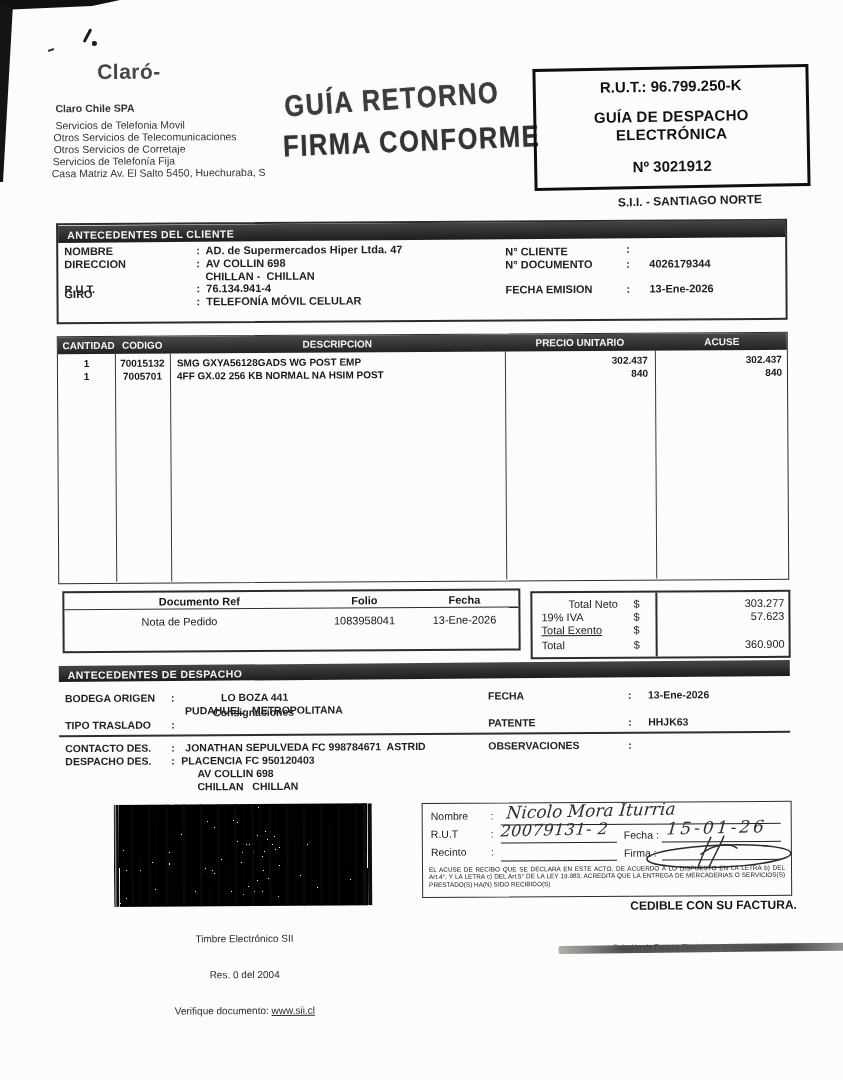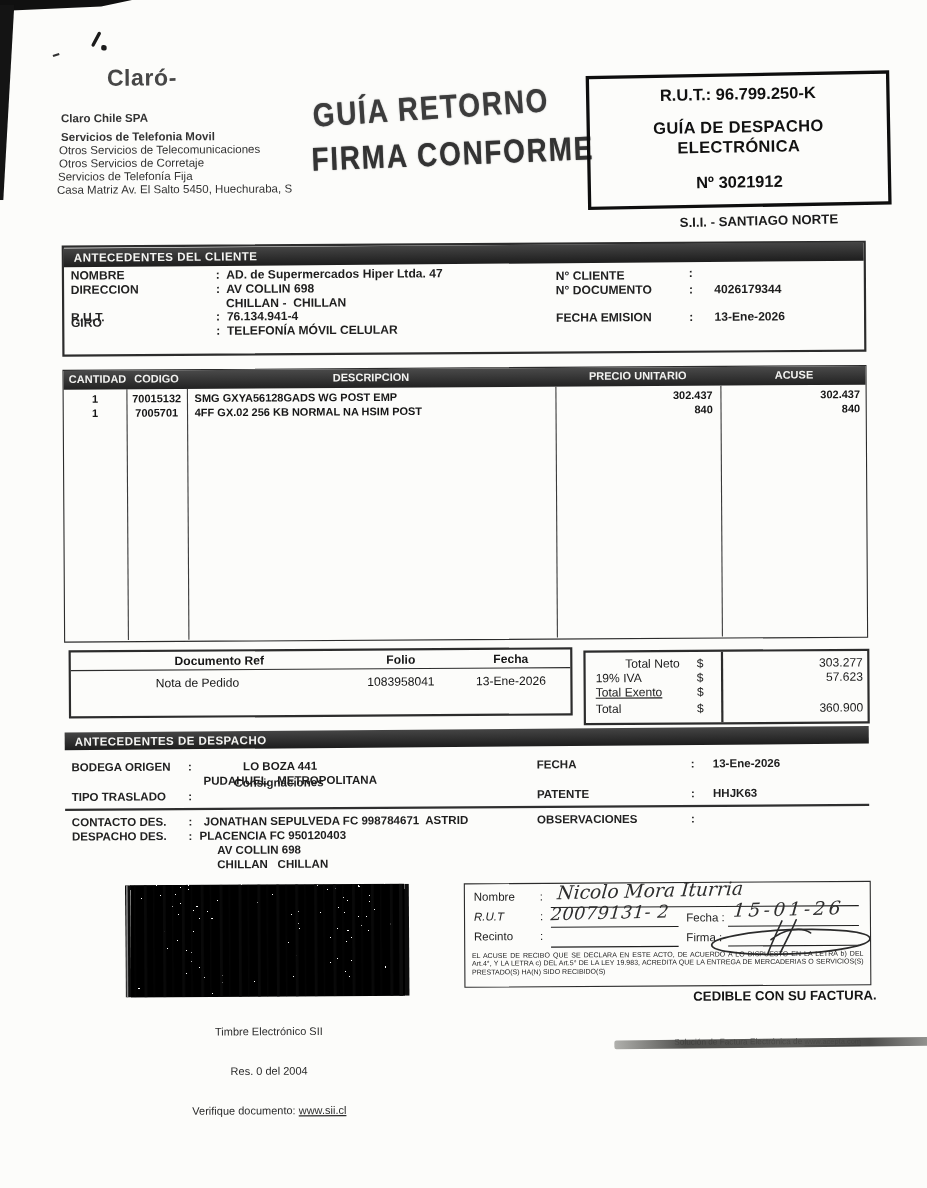--- a/index.html
+++ b/index.html
@@ -41,21 +41,21 @@
   <div class="abs" style="left:0;top:4px;width:13px;height:178px;background:#141414;
               clip-path:polygon(0 0,13px 0,3px 100%,0 100%);"></div>
   <div class="abs" style="left:86px;top:28px;width:2.5px;height:15px;background:#1b1b1b;transform:rotate(28deg);border-radius:2px;"></div>
   <div class="abs" style="left:92px;top:41px;width:5px;height:5px;background:#1b1b1b;border-radius:40% 60% 55% 45%;"></div>
   <div class="abs" style="left:48px;top:49px;width:6px;height:2px;background:#333;transform:rotate(-18deg);"></div>
 
   <div class="content">
 
     <div class="abs" style="left:100px;top:58px;font-size:21px;font-weight:bold;color:#474747;letter-spacing:.5px;">Claró-</div>
     <div class="abs companyline b" style="left:58px;top:100px;">Claro Chile SPA</div>
-    <div class="abs companyline" style="left:58px;top:117px;font-weight:bold;">Servicios de Telefonia Movil</div>
+    <div class="abs companyline" style="left:58px;top:117px;">Servicios de Telefonia Movil</div>
     <div class="abs companyline" style="left:56px;top:129px;">Otros Servicios de Telecomunicaciones</div>
     <div class="abs companyline" style="left:56px;top:141px;">Otros Servicios de Corretaje</div>
     <div class="abs companyline" style="left:55px;top:153px;">Servicios de Telefonía Fija</div>
     <div class="abs companyline" style="left:54px;top:165px;">Casa Matriz Av. El Salto 5450, Huechuraba, S</div>
 
     <div class="abs stamp" style="left:286px;top:88px;font-size:25px;transform:rotate(-3.4deg) scale(1.02,1.2);">GUÍA RETORNO</div>
     <div class="abs stamp" style="left:285px;top:128px;font-size:25px;color:#333;transform:rotate(-2deg) scale(1.02,1.2);">FIRMA CONFORME</div>
 
     <div class="rutbox" style="left:536px;top:68px;width:276px;height:122px;">
       <div class="abs" style="left:0;right:0;top:8px;font-size:15px;">R.U.T.: 96.799.250-K</div>
@@ -195,21 +195,21 @@
       <div>Res. 0 del 2004</div>
       <div><span>Verifique documento: </span><span class="link">www.sii.cl</span></div>
     </div>
 
     <div class="box" style="left:420px;top:803px;width:370px;height:95px;">
       <div class="abs lbl s10" style="left:8px;top:6px;font-weight:normal;">Nombre</div>
       <div class="abs lbl s10" style="left:68px;top:6px;font-weight:normal;">:</div>
       <div class="uline" style="left:78px;top:6px;width:280px;height:15px;"></div>
       <div class="abs hw" style="left:83px;top:-1px;font-size:17px;">Nicolo Mora Iturria</div>
 
-      <div class="abs lbl s10" style="left:8px;top:24px;font-weight:normal;font-style:italic;">R.U.T</div>
+      <div class="abs lbl s10" style="left:8px;top:24px;font-weight:normal;">R.U.T</div>
       <div class="abs lbl s10" style="left:68px;top:24px;font-weight:normal;">:</div>
       <div class="uline" style="left:78px;top:24px;width:116px;height:15px;"></div>
       <div class="abs hw" style="left:77px;top:18px;font-size:16px;letter-spacing:.5px;">20079131- 2</div>
       <div class="abs lbl s10" style="left:201px;top:26px;font-weight:normal;">Fecha :</div>
       <div class="uline" style="left:239px;top:24px;width:119px;height:15px;"></div>
       <div class="abs hw" style="left:243px;top:16px;font-size:17px;letter-spacing:3px;">15-01-26</div>
 
       <div class="abs lbl s10" style="left:8px;top:42px;font-weight:normal;">Recinto</div>
       <div class="abs lbl s10" style="left:68px;top:42px;font-weight:normal;">:</div>
       <div class="uline" style="left:78px;top:42px;width:116px;height:15px;"></div>

